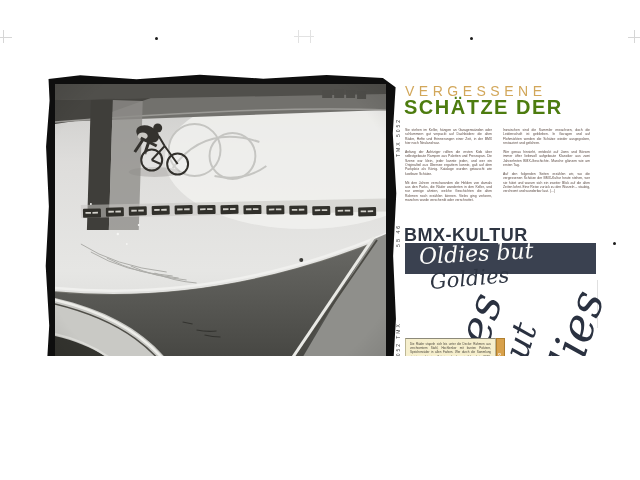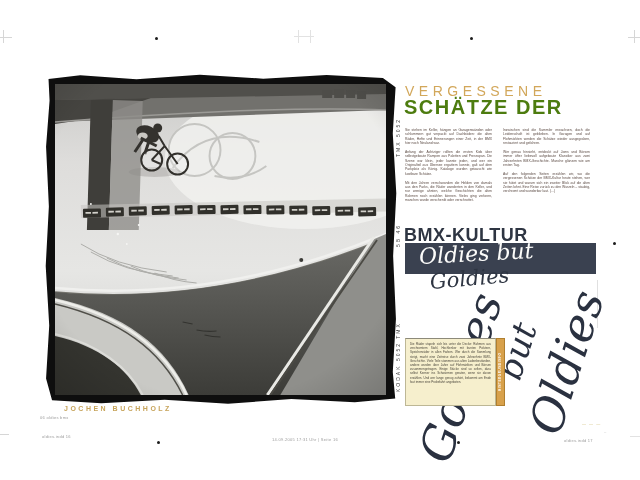--- a/index.html
+++ b/index.html
@@ -1,18 +1,18 @@
 <!DOCTYPE html>
 <html><head>
 <meta charset="utf-8">
 <style>
   * { margin:0; padding:0; box-sizing:border-box; }
   html,body { background:#ffffff; }
   .canvas {
-    position:relative; width:640px; height:480px; background:#ffffff;
+    position:relative; width:640px; height:356px; background:#ffffff;
     font-family:"Liberation Sans", sans-serif; overflow:hidden;
   }
   
   .mark { position:absolute; background:#d6d6d6; }
   .mark.faint { background:#e2e2e2; }
   .regdot { position:absolute; width:3px; height:3px; border-radius:50%; background:#1c1c1c; }
   .slug { position:absolute; font-size:4px; color:#9c9c9c; letter-spacing:.3px; white-space:nowrap; }
   .slug.gold { color:#c9b25e; font-size:4px; letter-spacing:1px; }
   
   .photo-frame {

